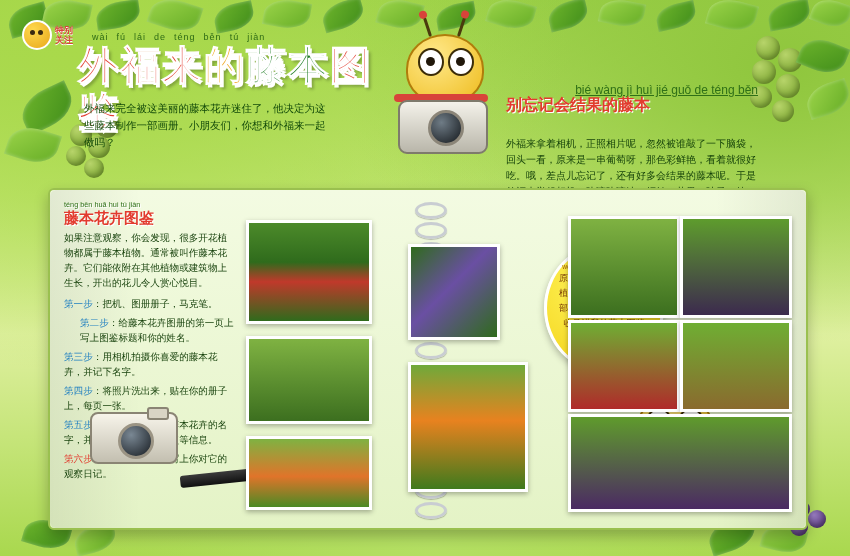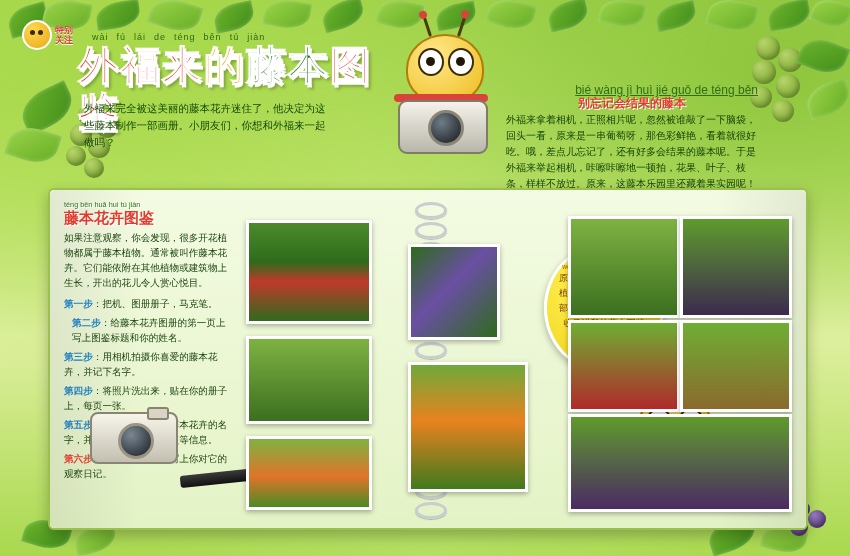--- a/index.html
+++ b/index.html
@@ -104,22 +104,22 @@
     border:3px solid #8b8578;
   }
   #mascot-camera .strap{
     position:absolute;left:2px;top:60px;width:94px;height:8px;background:#d8433a;border-radius:4px;
   }
   
   .right-article{
     position:absolute;right:92px;top:86px;width:252px;
   }
   .right-article h2{
-    margin:0 0 0 0;font-size:12px;color:#e23b2e;font-weight:bold;
-    text-shadow:1px 1px 0 #fff;text-align:center;
+    margin:0 0 20px 0;font-size:16px;color:#e23b2e;font-weight:bold;
+    text-shadow:1px 1px 0 #fff;text-align:left;
   }
   .right-article .h2py{font-size:12px;color:#2f7017;text-align:right;display:block;line-height:9px;text-decoration:underline;}
   .right-article p{
     margin:0;font-size:10px;line-height:16px;color:#123f08;
   }
   
   .notebook{
     position:absolute;left:48px;top:188px;width:756px;height:338px;
     background:linear-gradient(180deg,#f3fbe2,#e4f3c6);
     border:2px solid #9ac04f;border-radius:6px;
@@ -139,21 +139,21 @@
   .page-left{position:absolute;left:10px;top:8px;width:352px;height:320px;}
   .page-right{position:absolute;right:10px;top:8px;width:352px;height:320px;}
   .sec-title{
     font-size:15px;font-weight:bold;color:#e23b2e;text-shadow:1px 1px 0 #fff;
     margin:2px 0 2px 4px;
   }
   .sec-title .py{display:block;font-size:7.3px;color:#2f7017;line-height:9px;font-weight:normal;}
   .col-text{
     width:170px;font-size:9.6px;line-height:15px;color:#143f09;padding-left:4px;
   }
-  .step{color:#1f7fc0;font-weight:bold;text-align:right;}
+  .step{color:#1f7fc0;font-weight:normal;text-align:right;}
   .step.red{color:#e23b2e;}
   
   .photo{
     position:absolute;border:3px solid #fff;box-shadow:0 2px 5px rgba(0,0,0,.3);
     overflow:hidden;
   }
   .photo .cap{
     position:absolute;left:0;bottom:-15px;width:100%;text-align:center;
     font-size:9px;color:#123f08;
   }
@@ -336,21 +336,21 @@
     <div class="page-left">
       <div class="sec-title">
         <span class="py">téng běn huā huì tú jiàn</span>
         <span>藤本花卉图鉴</span>
       </div>
 
       <div class="col-text">
         <p style="margin:2px 0 6px 0;">如果注意观察，你会发现，很多开花植物都属于藤本植物。通常被叫作藤本花卉。它们能依附在其他植物或建筑物上生长，开出的花儿令人赏心悦目。</p>
 
         <p style="margin:0 0 4px 0;"><span class="step">第一步</span>：<span>把机、图册册子，马克笔。</span></p>
-        <p style="margin:0 0 4px 8px;"><span class="step">第二步</span>：<span>给藤本花卉图册的第一页上写上图鉴标题和你的姓名。</span></p>
+        <p style="margin:0 0 4px 16px;"><span class="step">第二步</span>：<span>给藤本花卉图册的第一页上写上图鉴标题和你的姓名。</span></p>
         <p style="margin:0 0 4px 0;"><span class="step">第三步</span>：<span>用相机拍摄你喜爱的藤本花卉，并记下名字。</span></p>
         <p style="margin:0 0 4px 0;"><span class="step">第四步</span>：<span>将照片洗出来，贴在你的册子上，每页一张。</span></p>
         <p style="margin:0 0 4px 0;"><span class="step">第五步</span>：<span>在照片下面注该藤本花卉的名字，并记下拍摄时间、地点等信息。</span></p>
         <p style="margin:0 0 4px 0;"><span class="step red">第六步</span>：<span>也可以在空白处写上你对它的观察日记。</span></p>
       </div>
 
       <div class="doodle-cam">
           <div class="f"></div>
           <div class="l"></div>
         </div>

